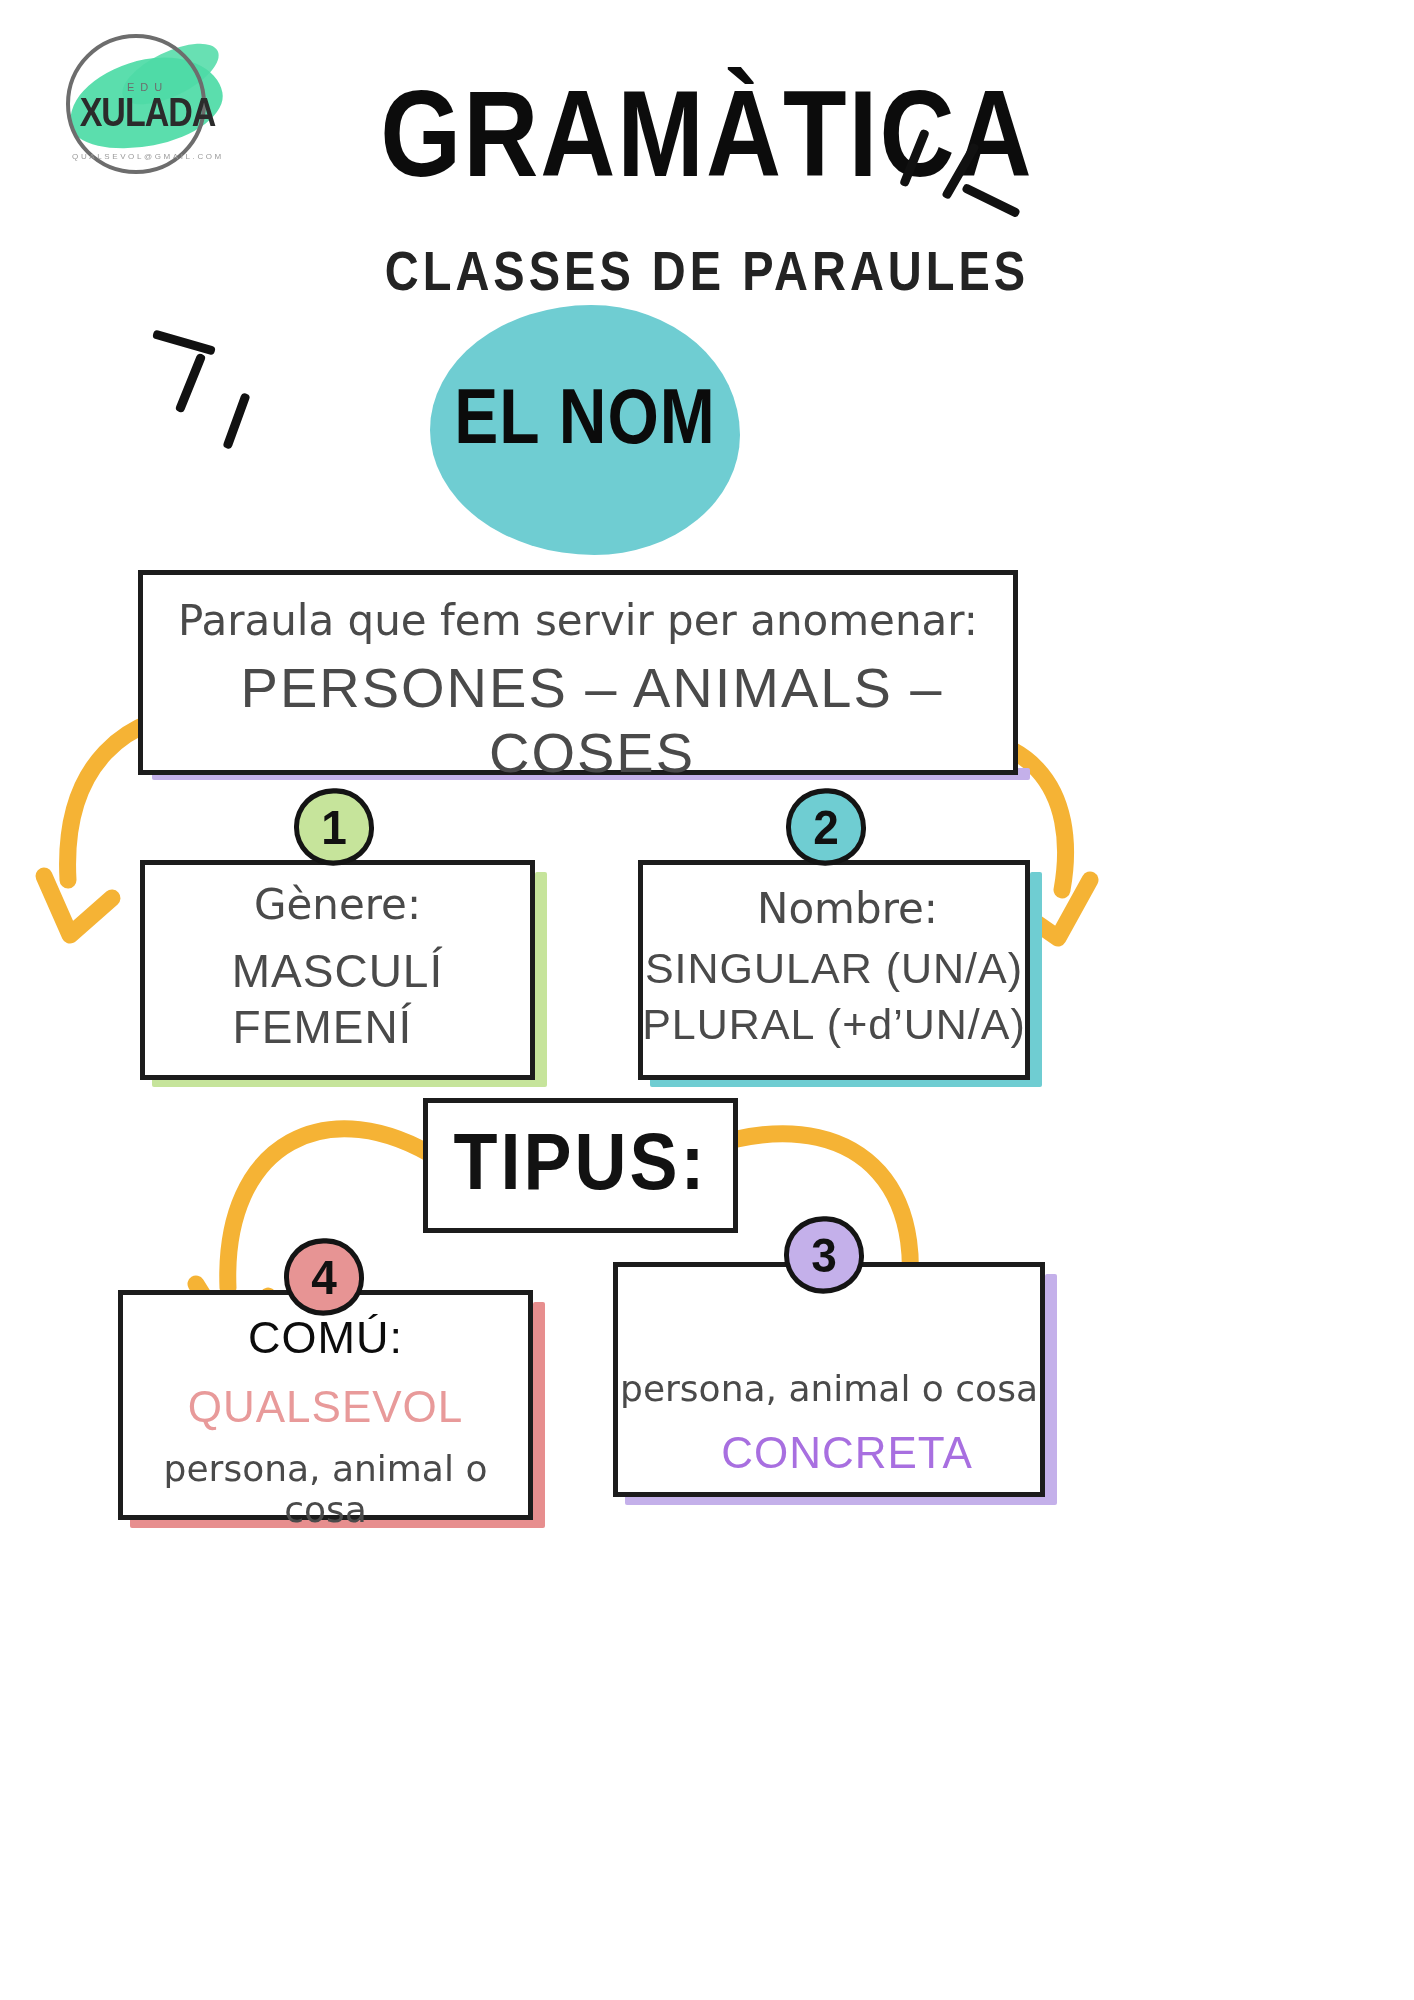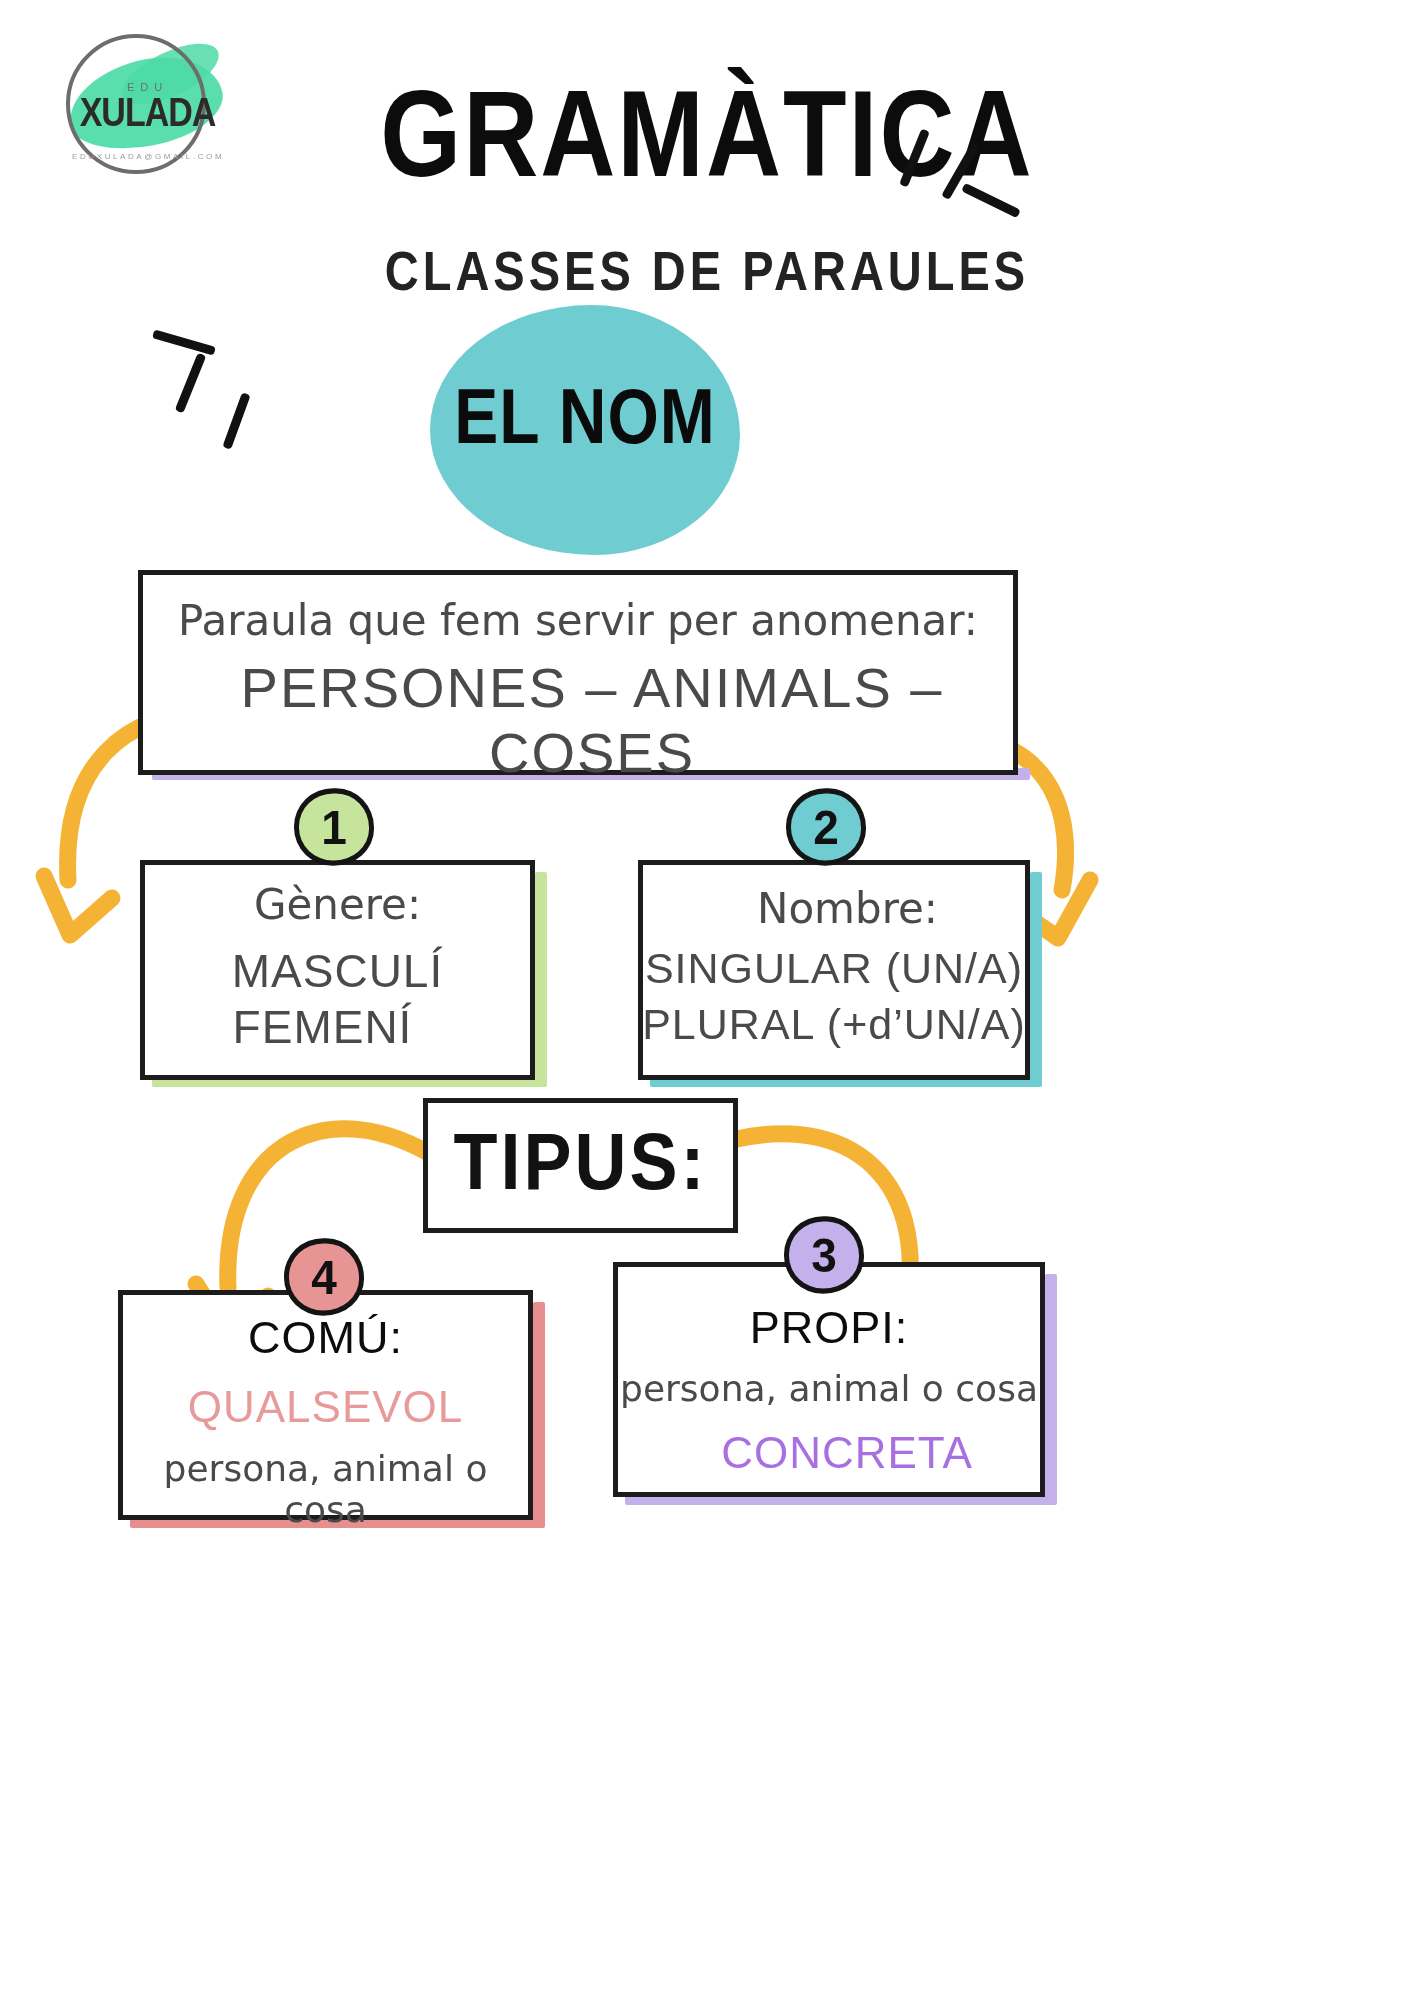--- a/index.html
+++ b/index.html
@@ -260,21 +260,21 @@
 <body>
 
 <div class="stage">
 
   <div class="logo">
     <div class="logo-brush"></div>
     <div class="logo-brush2"></div>
     <div class="logo-ring"></div>
     <div class="logo-edu">EDU</div>
     <div class="logo-word">XULADA</div>
-    <div class="logo-mail">EDUXULADA@GMAIL.COM</div>
+    <div class="logo-mail">QUALSEVOL@GMAIL.COM</div>
   </div>
 
   <div class="title">GRAMÀTICA</div>
   <div class="subtitle">CLASSES DE PARAULES</div>
 
   <div class="spark" style="left:910px; top:128px; width:9px; height:60px; transform:rotate(22deg);"></div>
   <div class="spark" style="left:956px; top:140px; width:9px; height:62px; transform:rotate(30deg);"></div>
   <div class="spark" style="left:960px; top:196px; width:62px; height:9px; transform:rotate(26deg);"></div>
 
   <div class="spark" style="left:152px; top:338px; width:64px; height:9px; transform:rotate(16deg);"></div>
@@ -332,23 +332,20 @@
   <div class="txt" style="left:118px; top:1382px; width:415px; text-align:center;
               font-family:'Liberation Sans Narrow','Liberation Sans',sans-serif;
               font-size:44px; letter-spacing:1px; color:#E89A9A;">QUALSEVOL</div>
   <div class="txt" style="left:118px; top:1448px; width:415px; text-align:center;
               font-family:'DejaVu Sans',sans-serif; font-size:36px; color:#4a4a4a;">persona, animal o cosa</div>
   <div class="badge badge-4">4</div>
 
   <div class="box-shadow propi-shadow"></div>
   <div class="box-shadow propi-side"></div>
   <div class="box propi-box"></div>
-  <div class="txt" style="left:613px; top:1302px; width:432px; text-align:center;
-              font-family:'Liberation Sans Narrow','Liberation Sans',sans-serif;
-              font-size:45px; letter-spacing:1px; color:#0c0c0c;">PROPI:</div>
   <div class="txt" style="left:613px; top:1368px; width:432px; text-align:center;
               font-family:'DejaVu Sans',sans-serif; font-size:36px; color:#4a4a4a;">persona, animal o cosa</div>
   <div class="txt" style="left:613px; top:1428px; width:432px; text-align:center;
               font-family:'Liberation Sans Narrow','Liberation Sans',sans-serif;
               font-size:44px; letter-spacing:1px; color:#A86FE0;padding-left:18px;">CONCRETA</div>
   <div class="badge badge-3">3</div>
 
 </div>
 
 </body></html>

